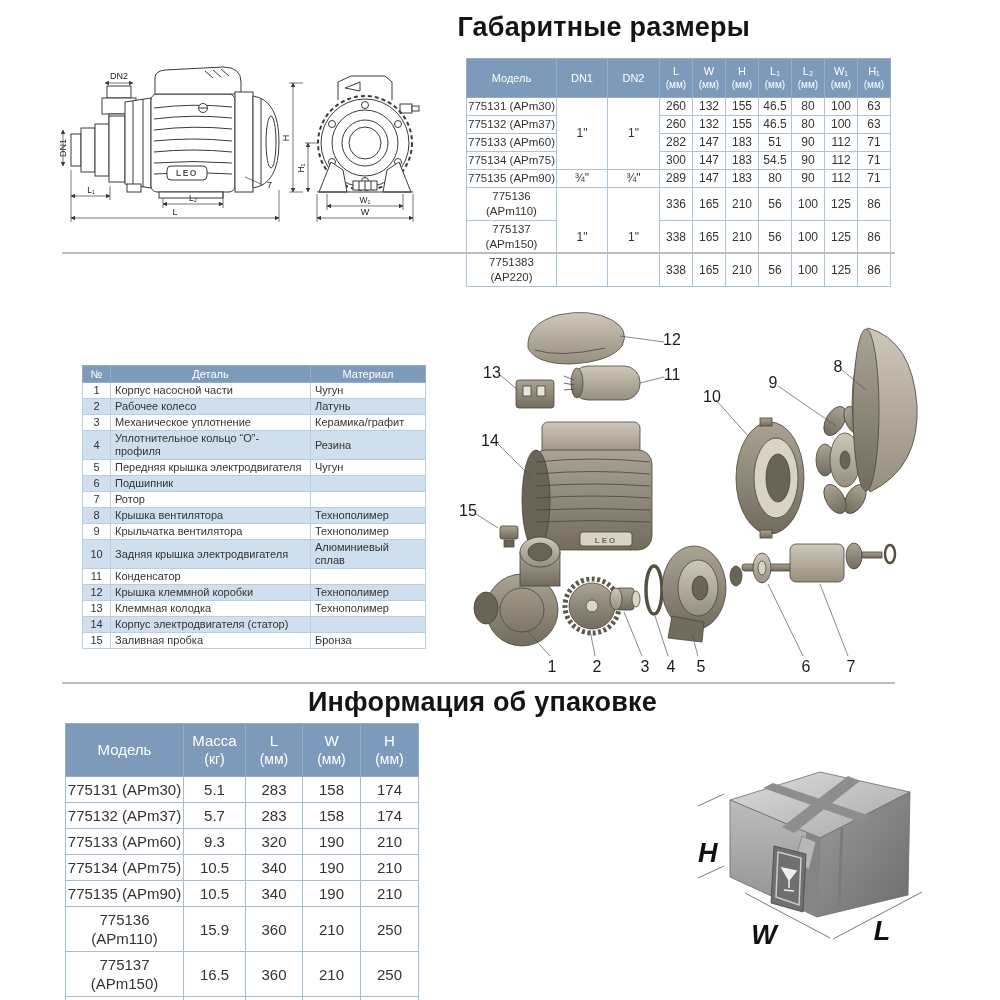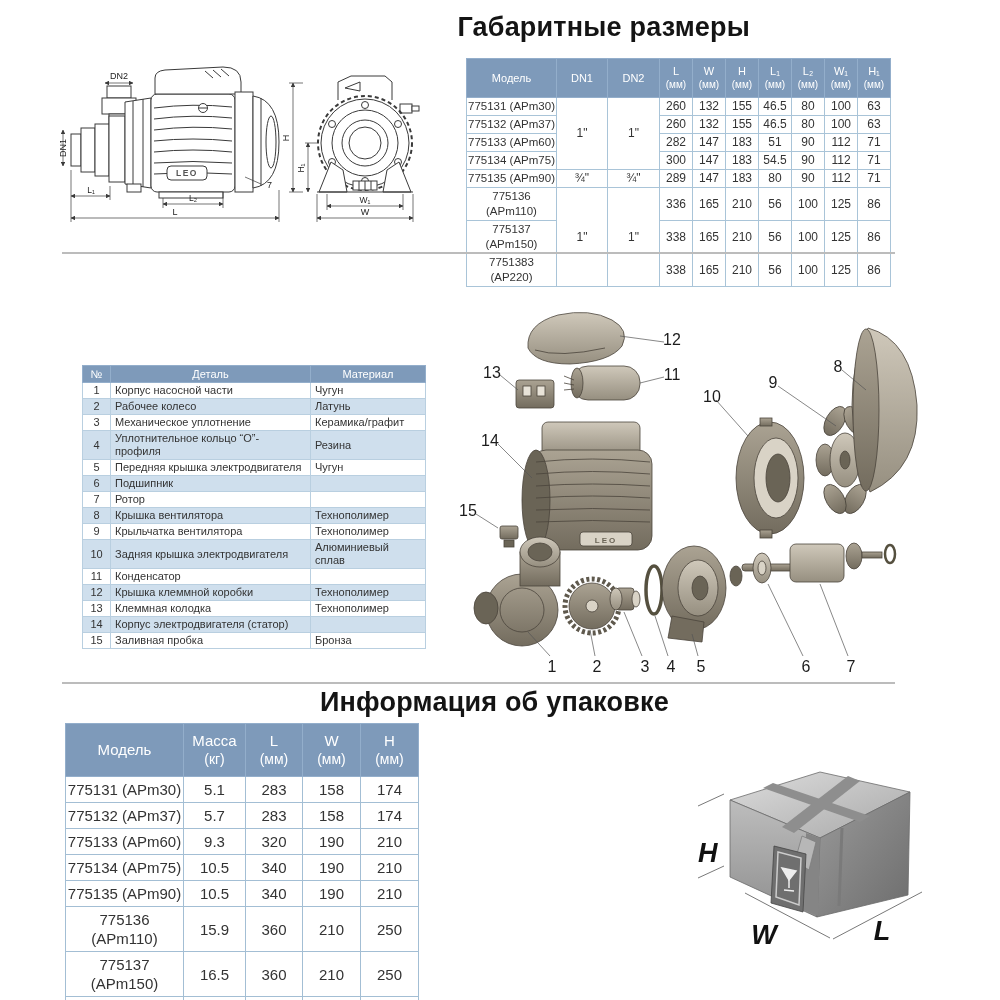--- a/index.html
+++ b/index.html
@@ -525,21 +525,21 @@
       <text x="232" y="80">11</text>
       <text x="232" y="45">12</text>
       <text x="52" y="78">13</text>
       <text x="50" y="146">14</text>
       <text x="28" y="216">15</text>
     </g>
   </svg>
 
   <div class="divider" style="top:682px;"></div>
 
-  <div class="sec-title" style="left:320px;top:687px;width:300px;">Информация об упаковке</div>
+  <div class="sec-title" style="left:308px;top:687px;width:300px;">Информация об упаковке</div>
 
   <table class="pack-table">
     <colgroup>
         <col style="width:118px">
         <col style="width:62px">
         <col style="width:57px">
         <col style="width:58px">
         <col style="width:58px">
       </colgroup>
     <thead>

